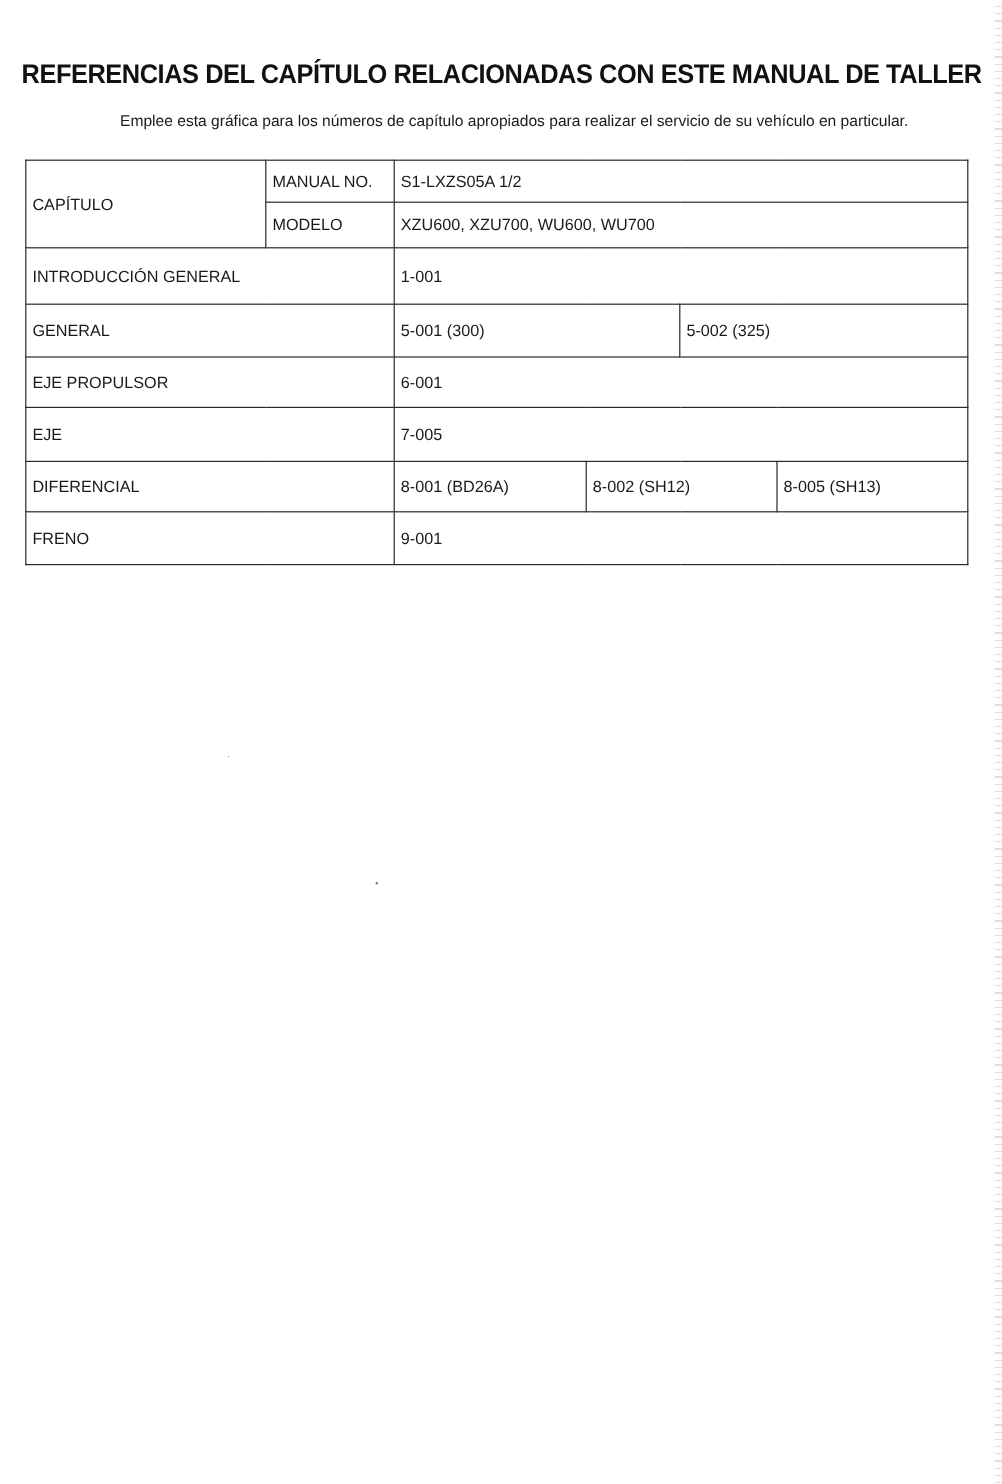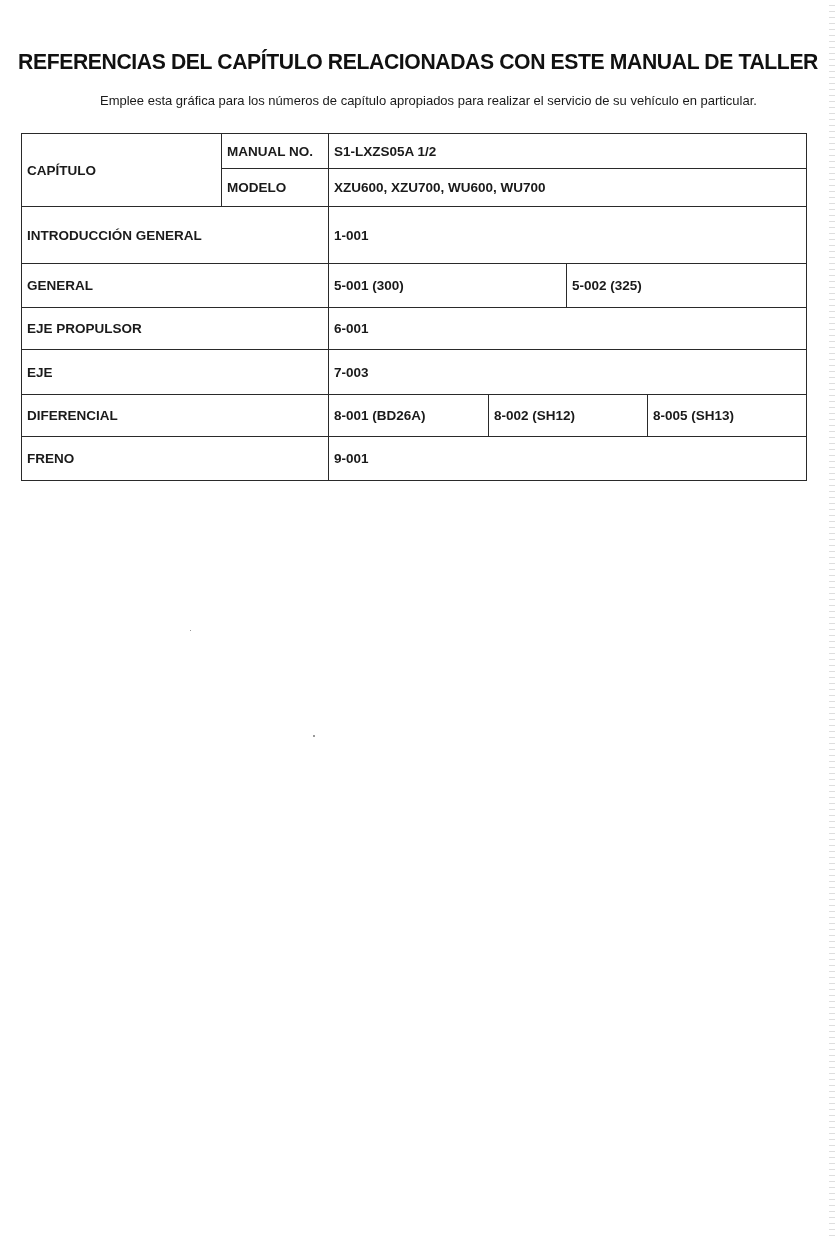--- a/index.html
+++ b/index.html
@@ -46,21 +46,20 @@
       width: 785px;
       border-collapse: collapse;
       table-layout: fixed;
       font-size: 13.5px;
       color: #1a1a1a;
     }
     table.ref td {
       border: 1.5px solid #2a2a2a;
       padding: 0 5px;
       vertical-align: middle;
-      font-weight: bold;
     }
     .c { text-align: left; }
     .l { text-align: left; }
     .scan-edge {
       position: absolute;
       right: 0;
       top: 0;
       width: 6px;
       height: 1237px;
       background: repeating-linear-gradient(to bottom, #ffffff 0px, #ffffff 5px, #c8c8c8 5px, #c8c8c8 6px);
@@ -93,36 +92,36 @@
   <tbody>
       <tr style="height:35px">
     <td rowspan="2" class="c">CAPÍTULO</td>
     <td class="l">MANUAL NO.</td>
     <td colspan="4" class="c">S1-LXZS05A 1/2</td>
   </tr>
   <tr style="height:38px">
     <td class="l">MODELO</td>
     <td colspan="4" class="c">XZU600, XZU700, WU600, WU700</td>
   </tr>
-  <tr style="height:57px">
+  <tr style="height:47px">
     <td colspan="2" class="l">INTRODUCCIÓN GENERAL</td>
     <td colspan="4" class="c">1-001</td>
   </tr>
   <tr style="height:44px">
     <td colspan="2" class="l">GENERAL</td>
     <td colspan="2" class="c">5-001 (300)</td>
     <td colspan="2" class="c">5-002 (325)</td>
   </tr>
   <tr style="height:42px">
     <td colspan="2" class="l">EJE PROPULSOR</td>
     <td colspan="4" class="c">6-001</td>
   </tr>
   <tr style="height:45px">
     <td colspan="2" class="l">EJE</td>
-    <td colspan="4" class="c">7-003</td>
+    <td colspan="4" class="c">7-005</td>
   </tr>
   <tr style="height:42px">
     <td colspan="2" class="l">DIFERENCIAL</td>
     <td class="c">8-001 (BD26A)</td>
     <td colspan="2" class="c">8-002 (SH12)</td>
     <td class="c">8-005 (SH13)</td>
   </tr>
   <tr style="height:44px">
     <td colspan="2" class="l">FRENO</td>
     <td colspan="4" class="c">9-001</td>

